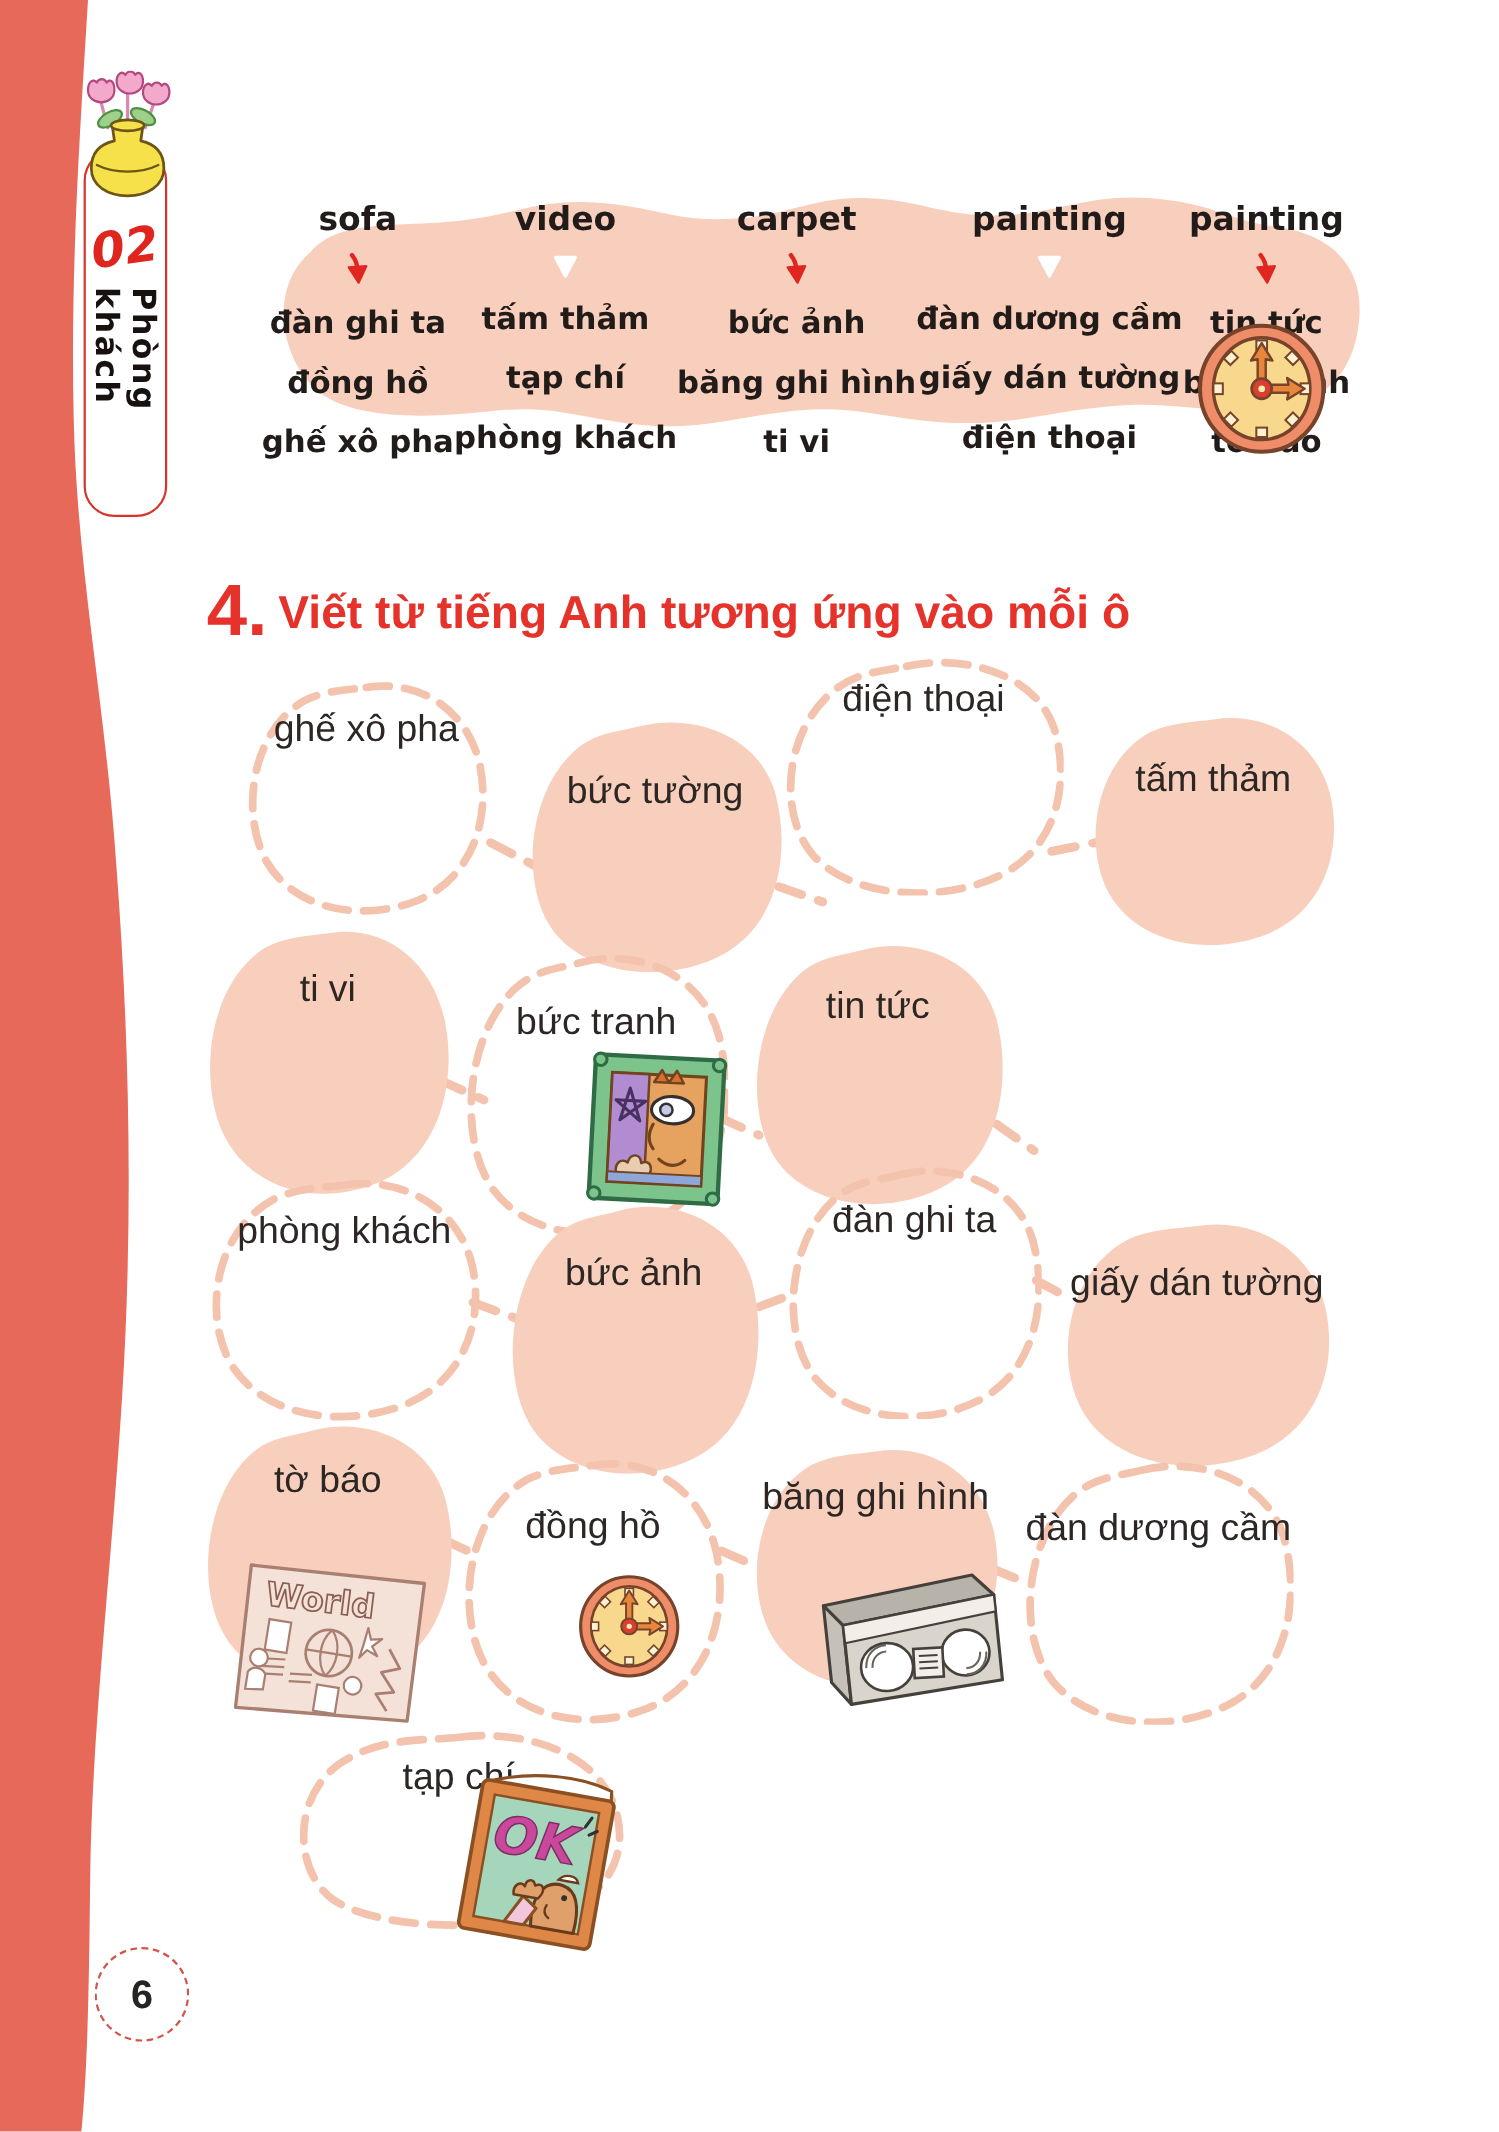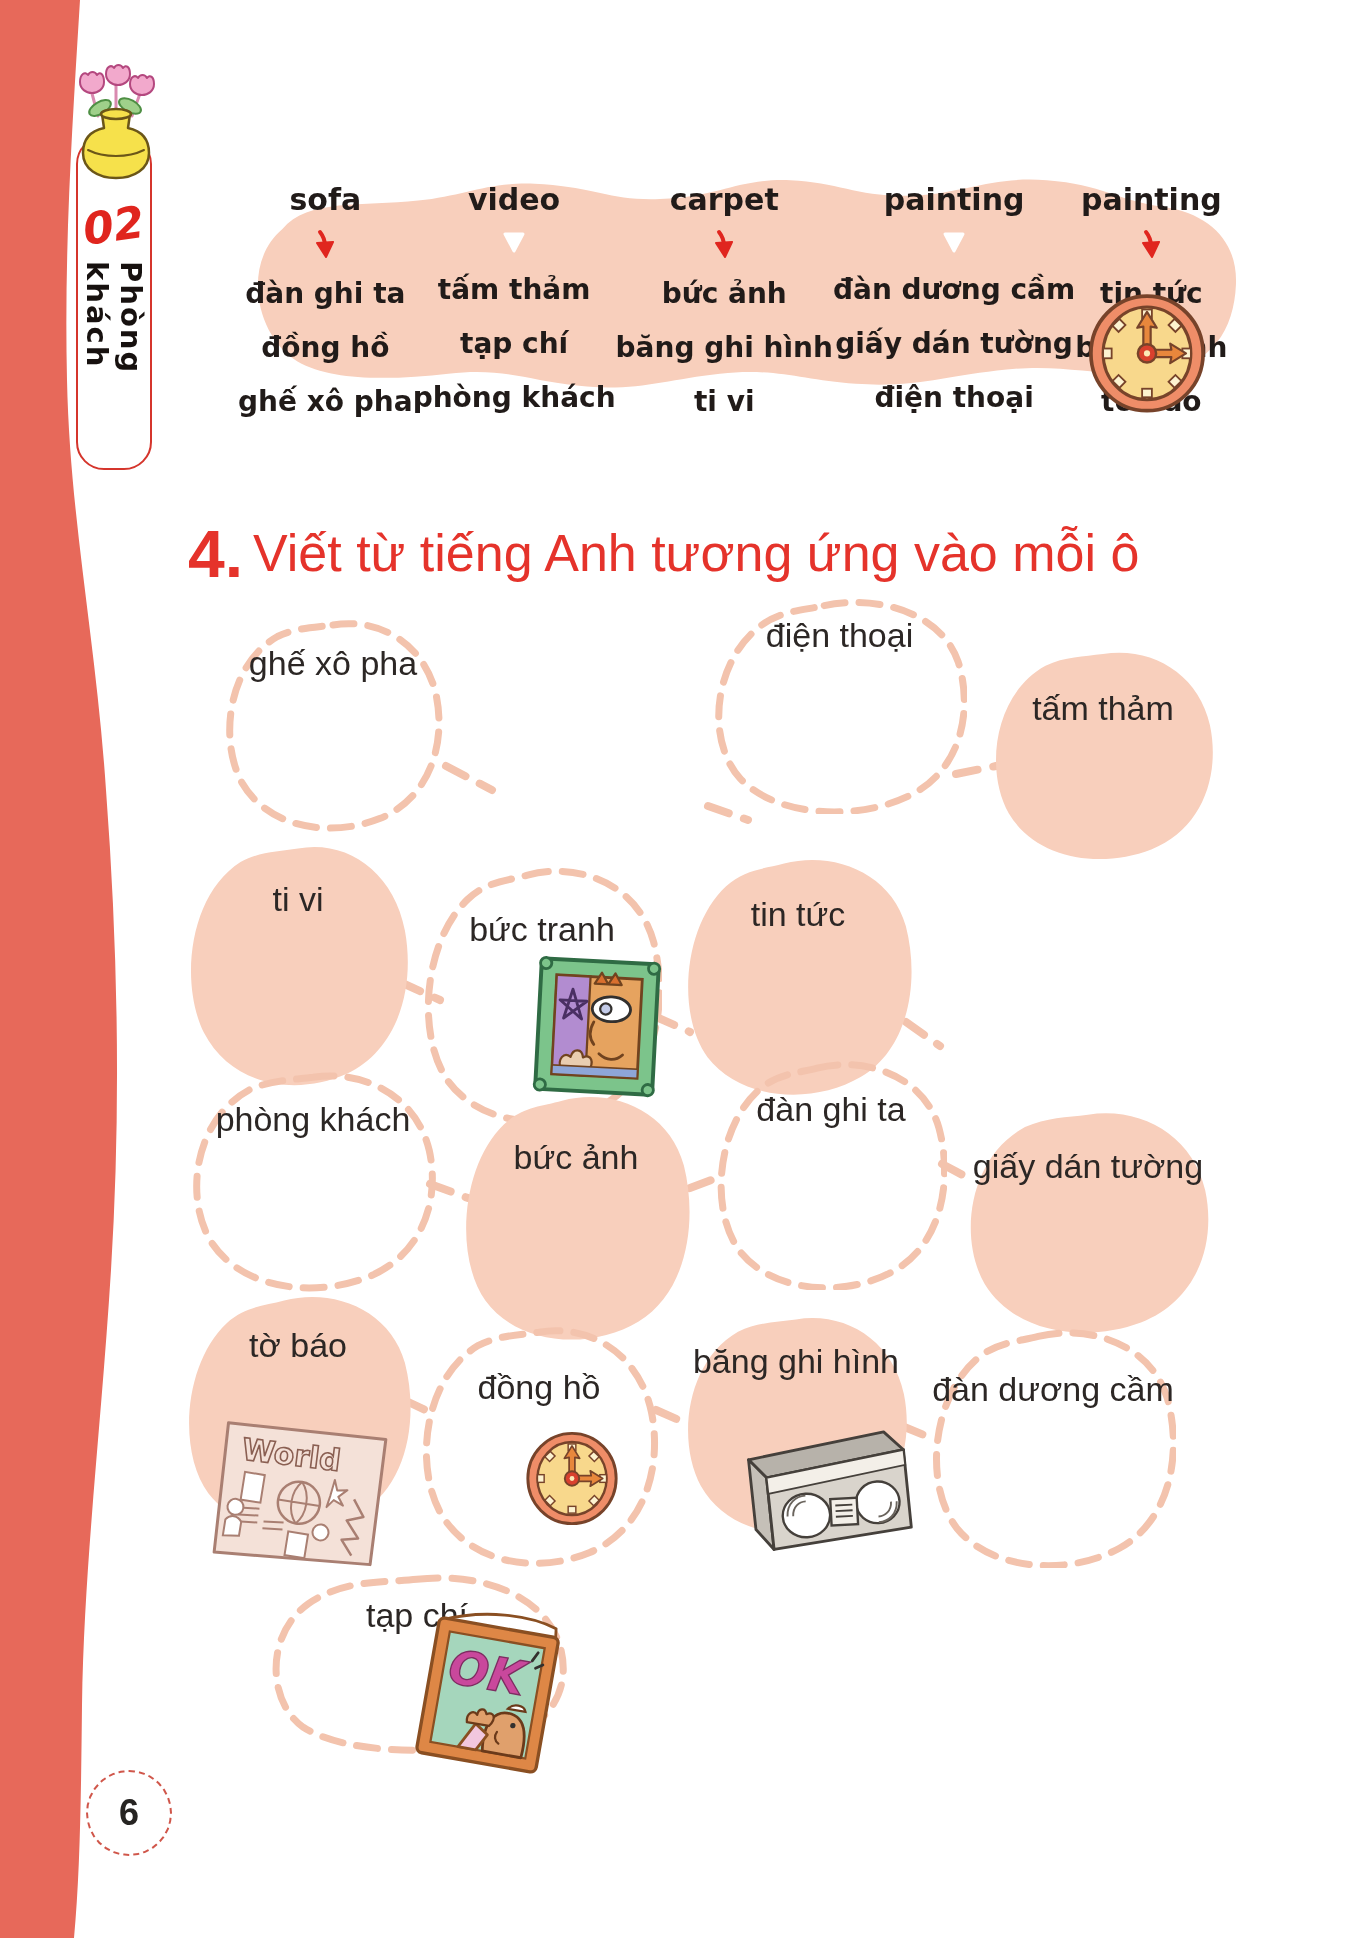--- a/index.html
+++ b/index.html
@@ -28,21 +28,21 @@
   .vocab-col{display:flex;flex-direction:column;align-items:center;gap:12px;}
   .vocab-en{font-family:"DejaVu Sans",sans-serif;font-weight:bold;font-size:30px;color:#211b19;height:42px;}
   .vocab-arrow{height:36px;display:flex;align-items:center;justify-content:center;}
   .vocab-vi{font-family:"DejaVu Sans",sans-serif;font-weight:bold;font-size:28px;color:#211b19;
             line-height:42px;white-space:nowrap;}
   #clock-big{left:1072px;top:290px;width:150px;height:128px;z-index:2;}
 
   
   #exercise-title{left:188px;top:516px;width:1100px;color:#e5332b;z-index:2;}
   #exercise-number{font-size:66px;font-weight:bold;vertical-align:-6px;}
-  #exercise-text{font-size:52px;font-weight:normal;margin-left:10px;}
+  #exercise-text{font-size:42px;font-weight:bold;margin-left:10px;}
 
   
   .blob{display:flex;justify-content:center;align-items:flex-start;z-index:2;}
   .blob svg{position:absolute;left:0;top:0;width:100%;height:100%;}
   .blob-label{position:relative;z-index:2;font-size:34px;color:#2c2725;white-space:nowrap;}
   .fillA{fill:#f8cfbc;stroke:none;}
   .dashA{fill:none;stroke:#f3c3ad;stroke-width:7;stroke-dasharray:21 14;
          stroke-linecap:round;vector-effect:non-scaling-stroke;}
   #connectors{left:0;top:0;width:1363px;height:1938px;z-index:1;pointer-events:none;}
 
@@ -196,20 +196,26 @@
       <path d="M656 1410 L688 1424"></path>
       <path d="M902 1426 L936 1440"></path>
     </g>
   </svg>
 
   <div class="blob abs" style="left:222px;top:616px;width:222px;height:190px;padding-top:28px;">
     <svg viewBox="0 0 200 170" preserveAspectRatio="none">
         <path class="dashA" d="M100,7 C142,1 183,22 193,62 C202,100 187,142 142,158 C98,173 42,166 18,130 C-3,97 5,38 50,16 C67,9 83,9 100,7 Z"></path>
       </svg>
     <span class="blob-label">ghế xô pha</span>
+  </div>
+  <div class="blob abs" style="left:478px;top:652px;width:235px;height:186px;padding-top:48px;">
+    <svg viewBox="0 0 200 170" preserveAspectRatio="none">
+        <path class="fillA" d="M88,6 C130,-3 180,12 193,50 C205,88 196,136 154,156 C112,176 50,172 22,142 C-5,112 1,50 38,22 C54,10 70,10 88,6 Z"></path>
+      </svg>
+    <span class="blob-label">bức tường</span>
   </div>
   <div class="blob abs" style="left:712px;top:598px;width:255px;height:198px;padding-top:18px;">
     <svg viewBox="0 0 200 170" preserveAspectRatio="none">
         <path class="dashA" d="M88,6 C130,-3 180,12 193,50 C205,88 196,136 154,156 C112,176 50,172 22,142 C-5,112 1,50 38,22 C54,10 70,10 88,6 Z"></path>
       </svg>
     <span class="blob-label">điện thoại</span>
   </div>
   <div class="blob abs" style="left:988px;top:645px;width:230px;height:176px;padding-top:44px;">
     <svg viewBox="0 0 200 170" preserveAspectRatio="none">
         <path class="fillA" d="M100,7 C142,1 183,22 193,62 C202,100 187,142 142,158 C98,173 42,166 18,130 C-3,97 5,38 50,16 C67,9 83,9 100,7 Z"></path>

